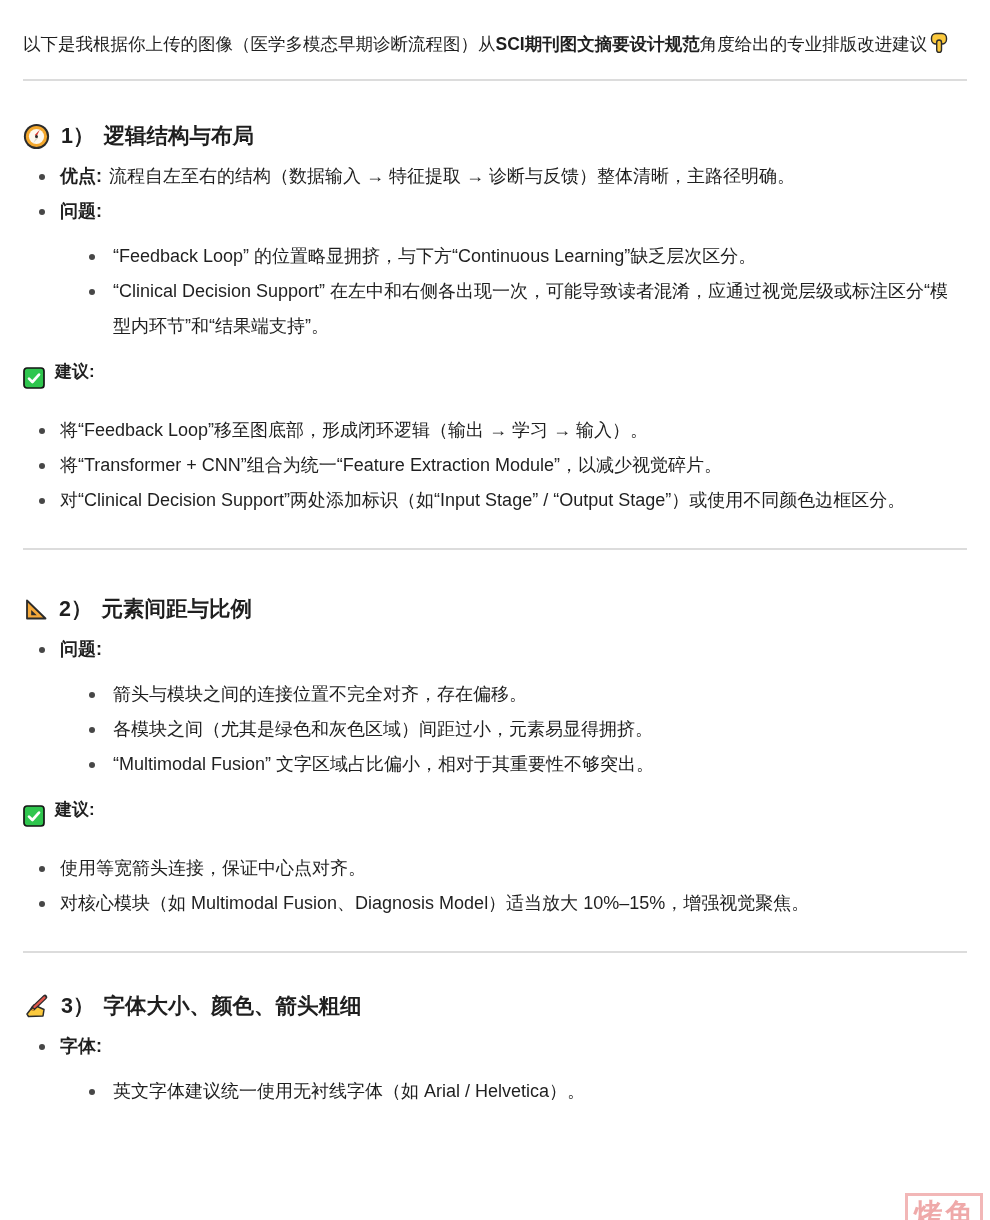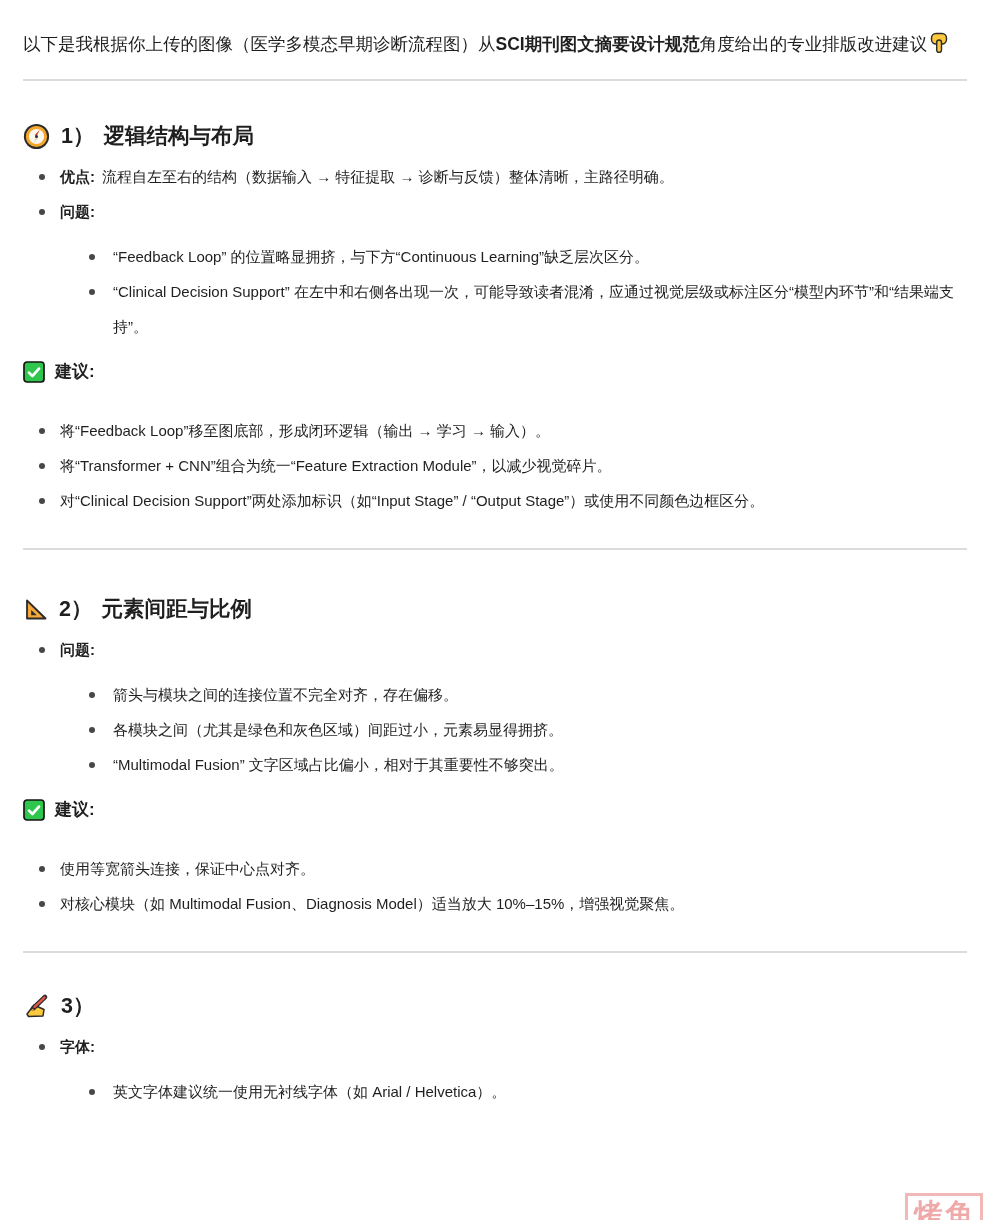--- a/index.html
+++ b/index.html
@@ -27,38 +27,38 @@
   .sec-h {
     display:flex; align-items:center; gap:11px;
     margin:38px 0 0; font-size:21.5px; font-weight:700; line-height:34px;
   }
   .sec-h .h-num { margin-right:-2px; }
   section.s2 .sec-h, section.s3 .sec-h { margin-top:42px; }
   section.s3 .sec-h { margin-top:36px; }
   .icon { display:inline-flex; align-items:center; justify-content:center; flex:0 0 auto; }
 
   
-  ul.l1 { list-style:none; margin:6px 0 2px; padding:0 0 0 37px; font-size:15px; }
+  ul.l1 { list-style:none; margin:6px 0 2px; padding:0 0 0 37px; font-size:18px; }
   ul.l1 > li { line-height:35px; position:relative; }
   ul.l1 > li::before {
     content:""; position:absolute; left:-21px; top:14.5px;
     width:6px; height:6px; border-radius:50%; background:#474747;
   }
   ul.l2 { list-style:none; margin:10px; padding:0 0 0 43px; }
   ul.l2 > li { line-height:35px; position:relative; }
   ul.l2 > li::before {
     content:""; position:absolute; left:-24px; top:14.5px;
     width:6px; height:6px; border-radius:50%; background:#474747;
   }
   .lbl { font-weight:700; margin-right:7px; }
 
   
   .advice-head {
     margin:2px 0 0; font-size:17px; line-height:35px;
-    display:flex; align-items:center; gap:10px;
+    display:flex; align-items:flex-end; gap:10px;
   }
   .advice-head .lbl { margin-right:0; }
   ul.l1.advice { margin-top:24px; margin-bottom:0; }
 
   
   .stamp {
     position:absolute; left:905px; top:1168px; width:78px; height:44px;
     border:3px solid rgba(229,112,112,0.50);
     display:flex; align-items:center; justify-content:center;
     color:rgba(229,112,112,0.60);
@@ -165,20 +165,21 @@
     <h2 class="sec-h">
       <span class="icon">
           <svg width="27" height="27" viewBox="0 0 27 27">
             <path d="M4 21 L11 12 L21 16.5 L20 23 L5.5 23.5 Z" fill="#fbc93d" stroke="#2b2b2b" stroke-width="1.5" stroke-linejoin="round"></path>
             <line x1="22" y1="4" x2="10" y2="15.5" stroke="#2b2b2b" stroke-width="4.6" stroke-linecap="round"></line>
             <line x1="21.4" y1="4.6" x2="11.5" y2="14" stroke="#e2574c" stroke-width="2.4" stroke-linecap="round"></line>
             <polygon points="10,15.5 7.6,18 11.4,17.4" fill="#f3a72d"></polygon>
           </svg>
         </span>
       <span class="h-num">3）</span>
+      <span class="h-title">字体大小、颜色、箭头粗细</span>
     </h2>
     <ul class="l1">
       <li>
         <span class="lbl">字体:</span>
         <ul class="l2">
           <li>英文字体建议统一使用无衬线字体（如 Arial / Helvetica）。</li>
         </ul>
       </li>
     </ul>
   </section>

